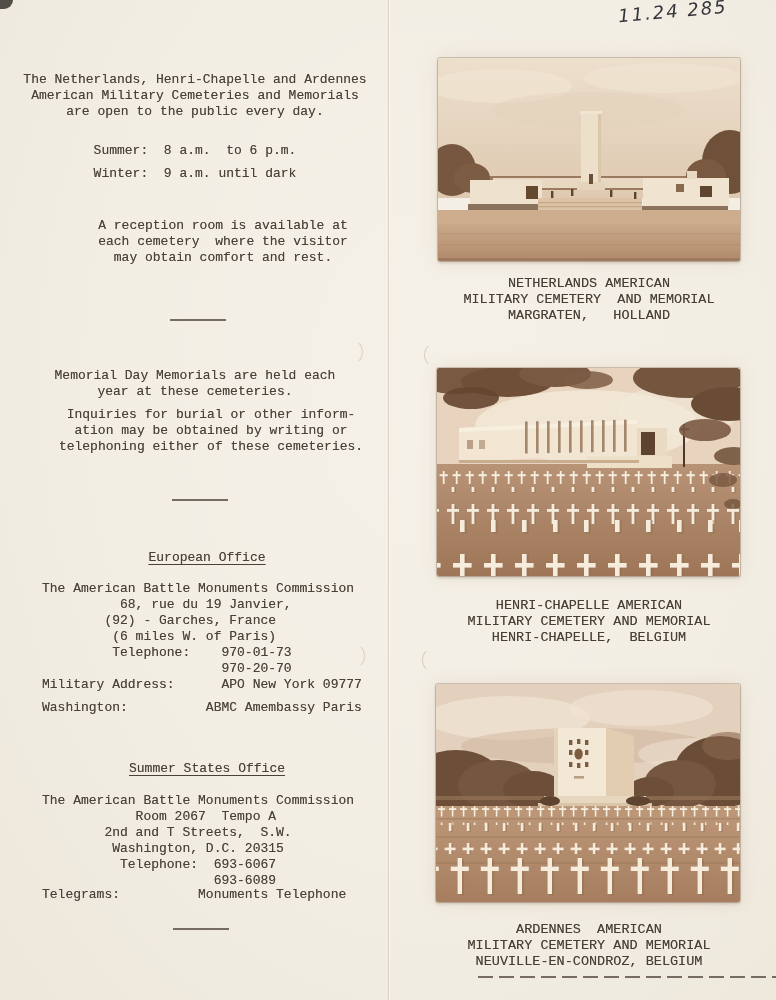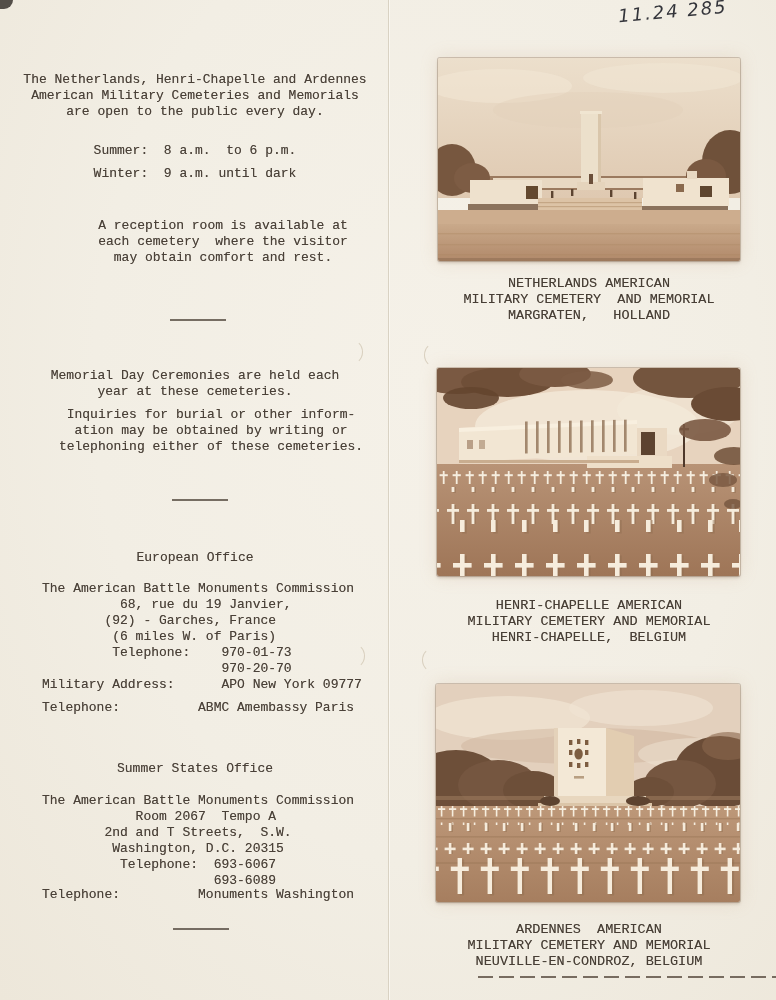--- a/index.html
+++ b/index.html
@@ -5,21 +5,21 @@
   html,body { margin:0; padding:0; background:#e8e4d9; }
   .page {
     position:relative; width:776px; height:1000px; overflow:hidden;
     background: radial-gradient(ellipse at 55% 38%, #f5f1e8 0%, #f2eee4 55%, #ede7da 100%);
     font-family:"Liberation Mono","DejaVu Sans Mono",monospace;
     color:#4a4138;
   }
   .type { position:absolute; white-space:pre; font-size:13px; line-height:16px;
           color:#4a4138; text-shadow:0 0 .5px rgba(74,65,56,.55); }
   .center { text-align:center; left:0; width:390px; }
-  .heading { text-underline-offset:3px; }
+  .heading { text-decoration:underline; text-underline-offset:3px;padding-left:12px; }
   .rule { position:absolute; height:2px; background:#5f564b; opacity:.85; }
   .foldline { position:absolute; top:0; left:388px; width:1px; height:1000px;
               background:#d9d2c3; box-shadow:1px 0 0 #faf7f0; }
   .corner-mark { position:absolute; top:0; left:0; width:13px; height:9px;
                  background:#3d3833; border-radius:0 0 9px 0; opacity:.88; }
   .handwriting { position:absolute; left:618px; top:0px; width:120px;
                  font-family:"DejaVu Sans",sans-serif; font-style:italic;
                  font-size:18px; letter-spacing:2px; color:#33343a;
                  transform:rotate(-5deg); }
   .photo { position:absolute; overflow:hidden; border-radius:2px;
@@ -57,51 +57,51 @@
 
   <div class="type center" style="top:139px; line-height:23px;">Summer:  8 a.m.  to 6 p.m.
 Winter:  9 a.m. until dark</div>
 
   <div class="type center" style="top:218px;padding-left:28px;">A reception room is available at
 each cemetery  where the visitor
 may obtain comfort and rest.</div>
 
   <div class="rule" style="left:170px; top:319px; width:56px;"></div>
 
-  <div class="type center" style="top:368px;">Memorial Day Ceremonies are held each
+  <div class="type center" style="top:368px;">Memorial Day Memorials are held each
 year at these cemeteries.</div>
 
   <div class="type center" style="top:407px;padding-left:16px;">Inquiries for burial or other inform-
 ation may be obtained by writing or
 telephoning either of these cemeteries.</div>
 
   <div class="rule" style="left:172px; top:499px; width:56px;"></div>
 
   <div class="type center heading" style="top:550px;">European Office</div>
 
   <div class="type" style="left:42px; top:581px;">The American Battle Monuments Commission
           68, rue du 19 Janvier,
         (92) - Garches, France
          (6 miles W. of Paris)
          Telephone:    970-01-73
                        970-20-70
 Military Address:      APO New York 09777</div>
 
-  <div class="type" style="left:42px; top:700px;">Telephone:          ABMC Amembassy Paris</div>
+  <div class="type" style="left:42px; top:700px;">Washington:          ABMC Amembassy Paris</div>
 
   <div class="type center heading" style="top:761px;">Summer States Office</div>
 
   <div class="type" style="left:42px; top:793px;">The American Battle Monuments Commission
             Room 2067  Tempo A
         2nd and T Streets,  S.W.
          Washington, D.C. 20315
           Telephone:  693-6067
                       693-6089</div>
 
-  <div class="type" style="left:42px; top:887px;">Telephone:          Monuments Washington</div>
+  <div class="type" style="left:42px; top:887px;">Telegrams:          Monuments Telephone</div>
 
   <div class="rule" style="left:173px; top:928px; width:56px;"></div>
 
   <div class="photo" style="left:438px; top:58px; width:302px; height:203px;">
     <svg viewBox="0 0 302 203" preserveAspectRatio="none">
       <defs>
         <linearGradient id="p1sky" x1="0" y1="0" x2="0" y2="1">
           <stop offset="0" stop-color="#ecdfcc"></stop>
             <stop offset="1" stop-color="#dfc9b1"></stop>
         </linearGradient>

